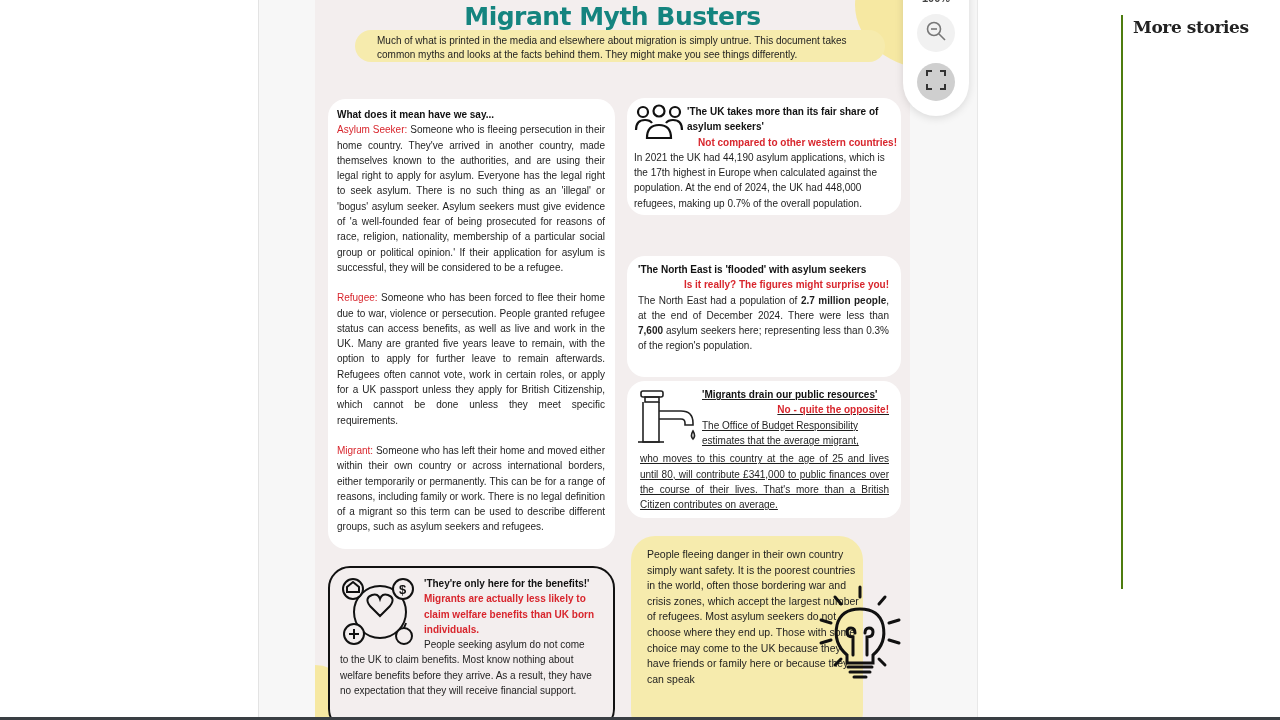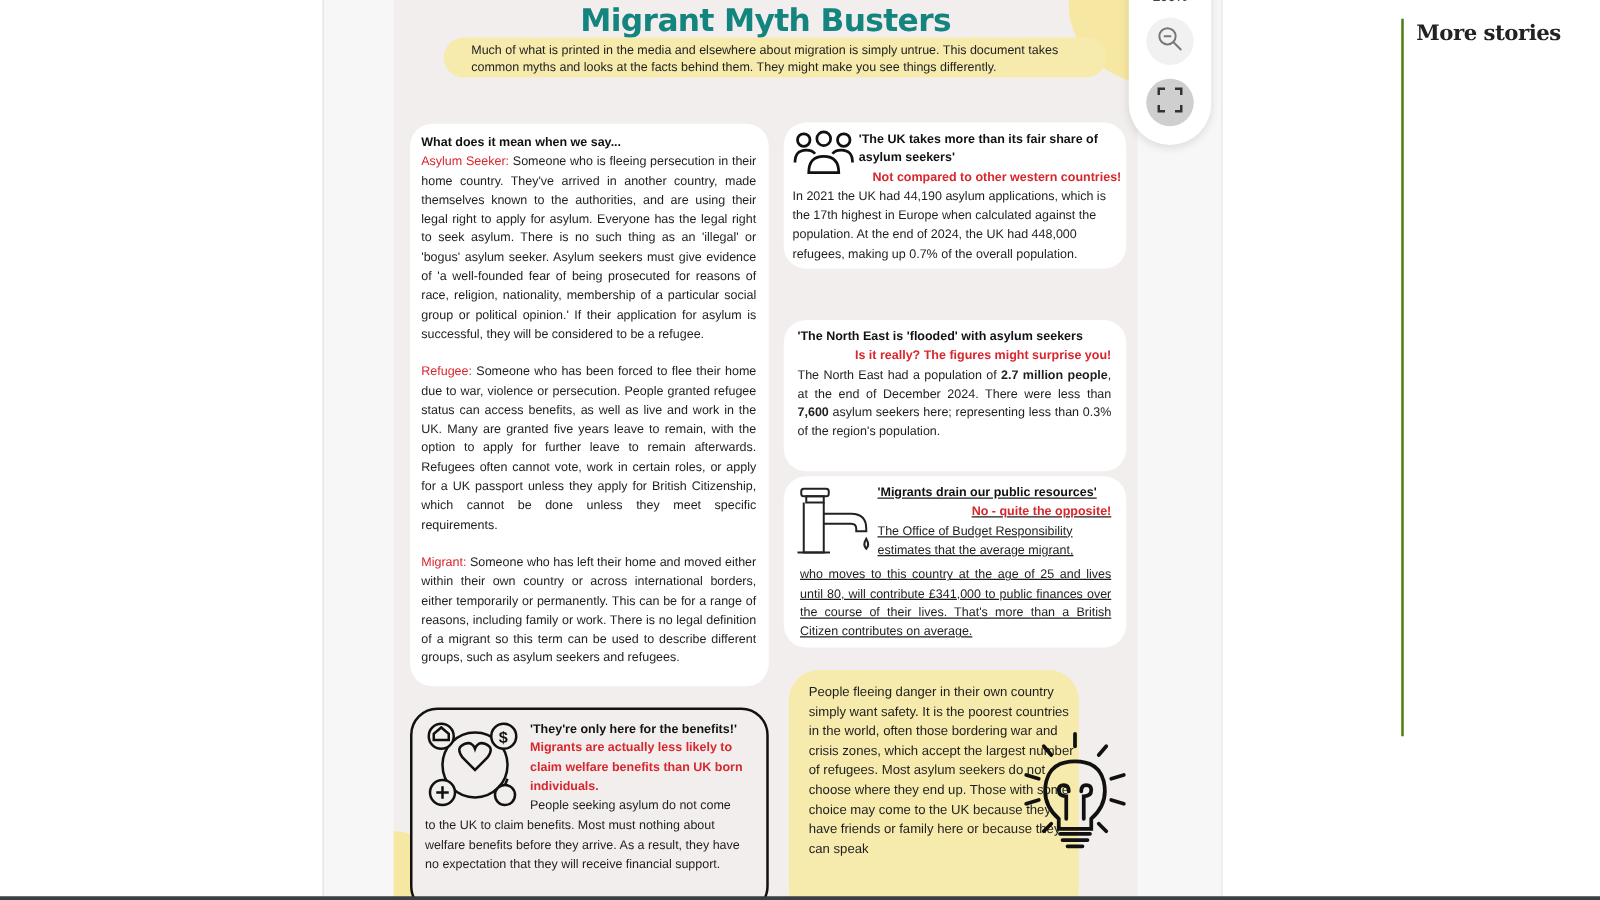--- a/index.html
+++ b/index.html
@@ -64,21 +64,21 @@
 <div class="page">
   <div class="blob blob-tr"></div>
   <div class="blob-tr-line"></div>
   <div class="blob blob-bl"></div>
 
   <h1 class="title">Migrant Myth Busters</h1>
 
   <div class="intro">Much of what is printed in the media and elsewhere about migration is simply untrue. This document takes common myths and looks at the facts behind them. They might make you see things differently.</div>
 
   <div class="card defs">
-    <div class="head">What does it mean when we say...</div>
+    <div class="head">What does it mean have we say...</div>
     <p><span class="lbl">Asylum Seeker:</span><span> Someone who is fleeing persecution in their home country. They've arrived in another country, made themselves known to the authorities, and are using their legal right to apply for asylum. Everyone has the legal right to seek asylum. There is no such thing as an 'illegal' or 'bogus' asylum seeker. Asylum seekers must give evidence of 'a well-founded fear of being prosecuted for reasons of race, religion, nationality, membership of a particular social group or political opinion.' If their application for asylum is successful, they will be considered to be a refugee.</span></p>
     <p><span class="lbl">Refugee:</span><span> Someone who has been forced to flee their home due to war, violence or persecution. People granted refugee status can access benefits, as well as live and work in the UK. Many are granted five years leave to remain, with the option to apply for further leave to remain afterwards. Refugees often cannot vote, work in certain roles, or apply for a UK passport unless they apply for British Citizenship, which cannot be done unless they meet specific requirements.</span></p>
     <p><span class="lbl">Migrant:</span><span> Someone who has left their home and moved either within their own country or across international borders, either temporarily or permanently. This can be for a range of reasons, including family or work. There is no legal definition of a migrant so this term can be used to describe different groups, such as asylum seekers and refugees.</span></p>
   </div>
 
   <div class="card fair">
     <div class="icon-row">
       <span class="icon-box">
         <svg width="50" height="40" viewBox="0 0 50 40">
           <g fill="none" stroke="#111" stroke-width="2.2">
@@ -145,21 +145,21 @@
               <path d="M64 52 l2 -5"></path>
           </g>
         </svg>
       </span>
       <div style="padding-left:4px;">
         <div class="q">'They're only here for the benefits!'</div>
         <div class="red">Migrants are actually less likely to claim welfare benefits than UK born individuals.</div>
         <div>People seeking asylum do not come</div>
       </div>
     </div>
-    <div>to the UK to claim benefits. Most must nothing about welfare benefits before they arrive. As a result, they have no expectation that they will receive financial support.</div>
+    <div>to the UK to claim benefits. Most know nothing about welfare benefits before they arrive. As a result, they have no expectation that they will receive financial support.</div>
   </div>
 
   <div class="safety">People fleeing danger in their own country simply want safety. It is the poorest countries in the world, often those bordering war and crisis zones, which accept the largest number of refugees. Most asylum seekers do not choose where they end up. Those with some choice may come to the UK because they have friends or family here or because they can speak</div>
   <span class="bulb">
     <svg width="90" height="100" viewBox="0 0 90 100">
       <g fill="none" stroke="#111" stroke-width="3" stroke-linecap="round">
         <path d="M45 2 v10"></path>
           <path d="M20 12 l6 7"></path>
           <path d="M70 12 l-6 7"></path>
         <path d="M6 35 l10 3"></path>

